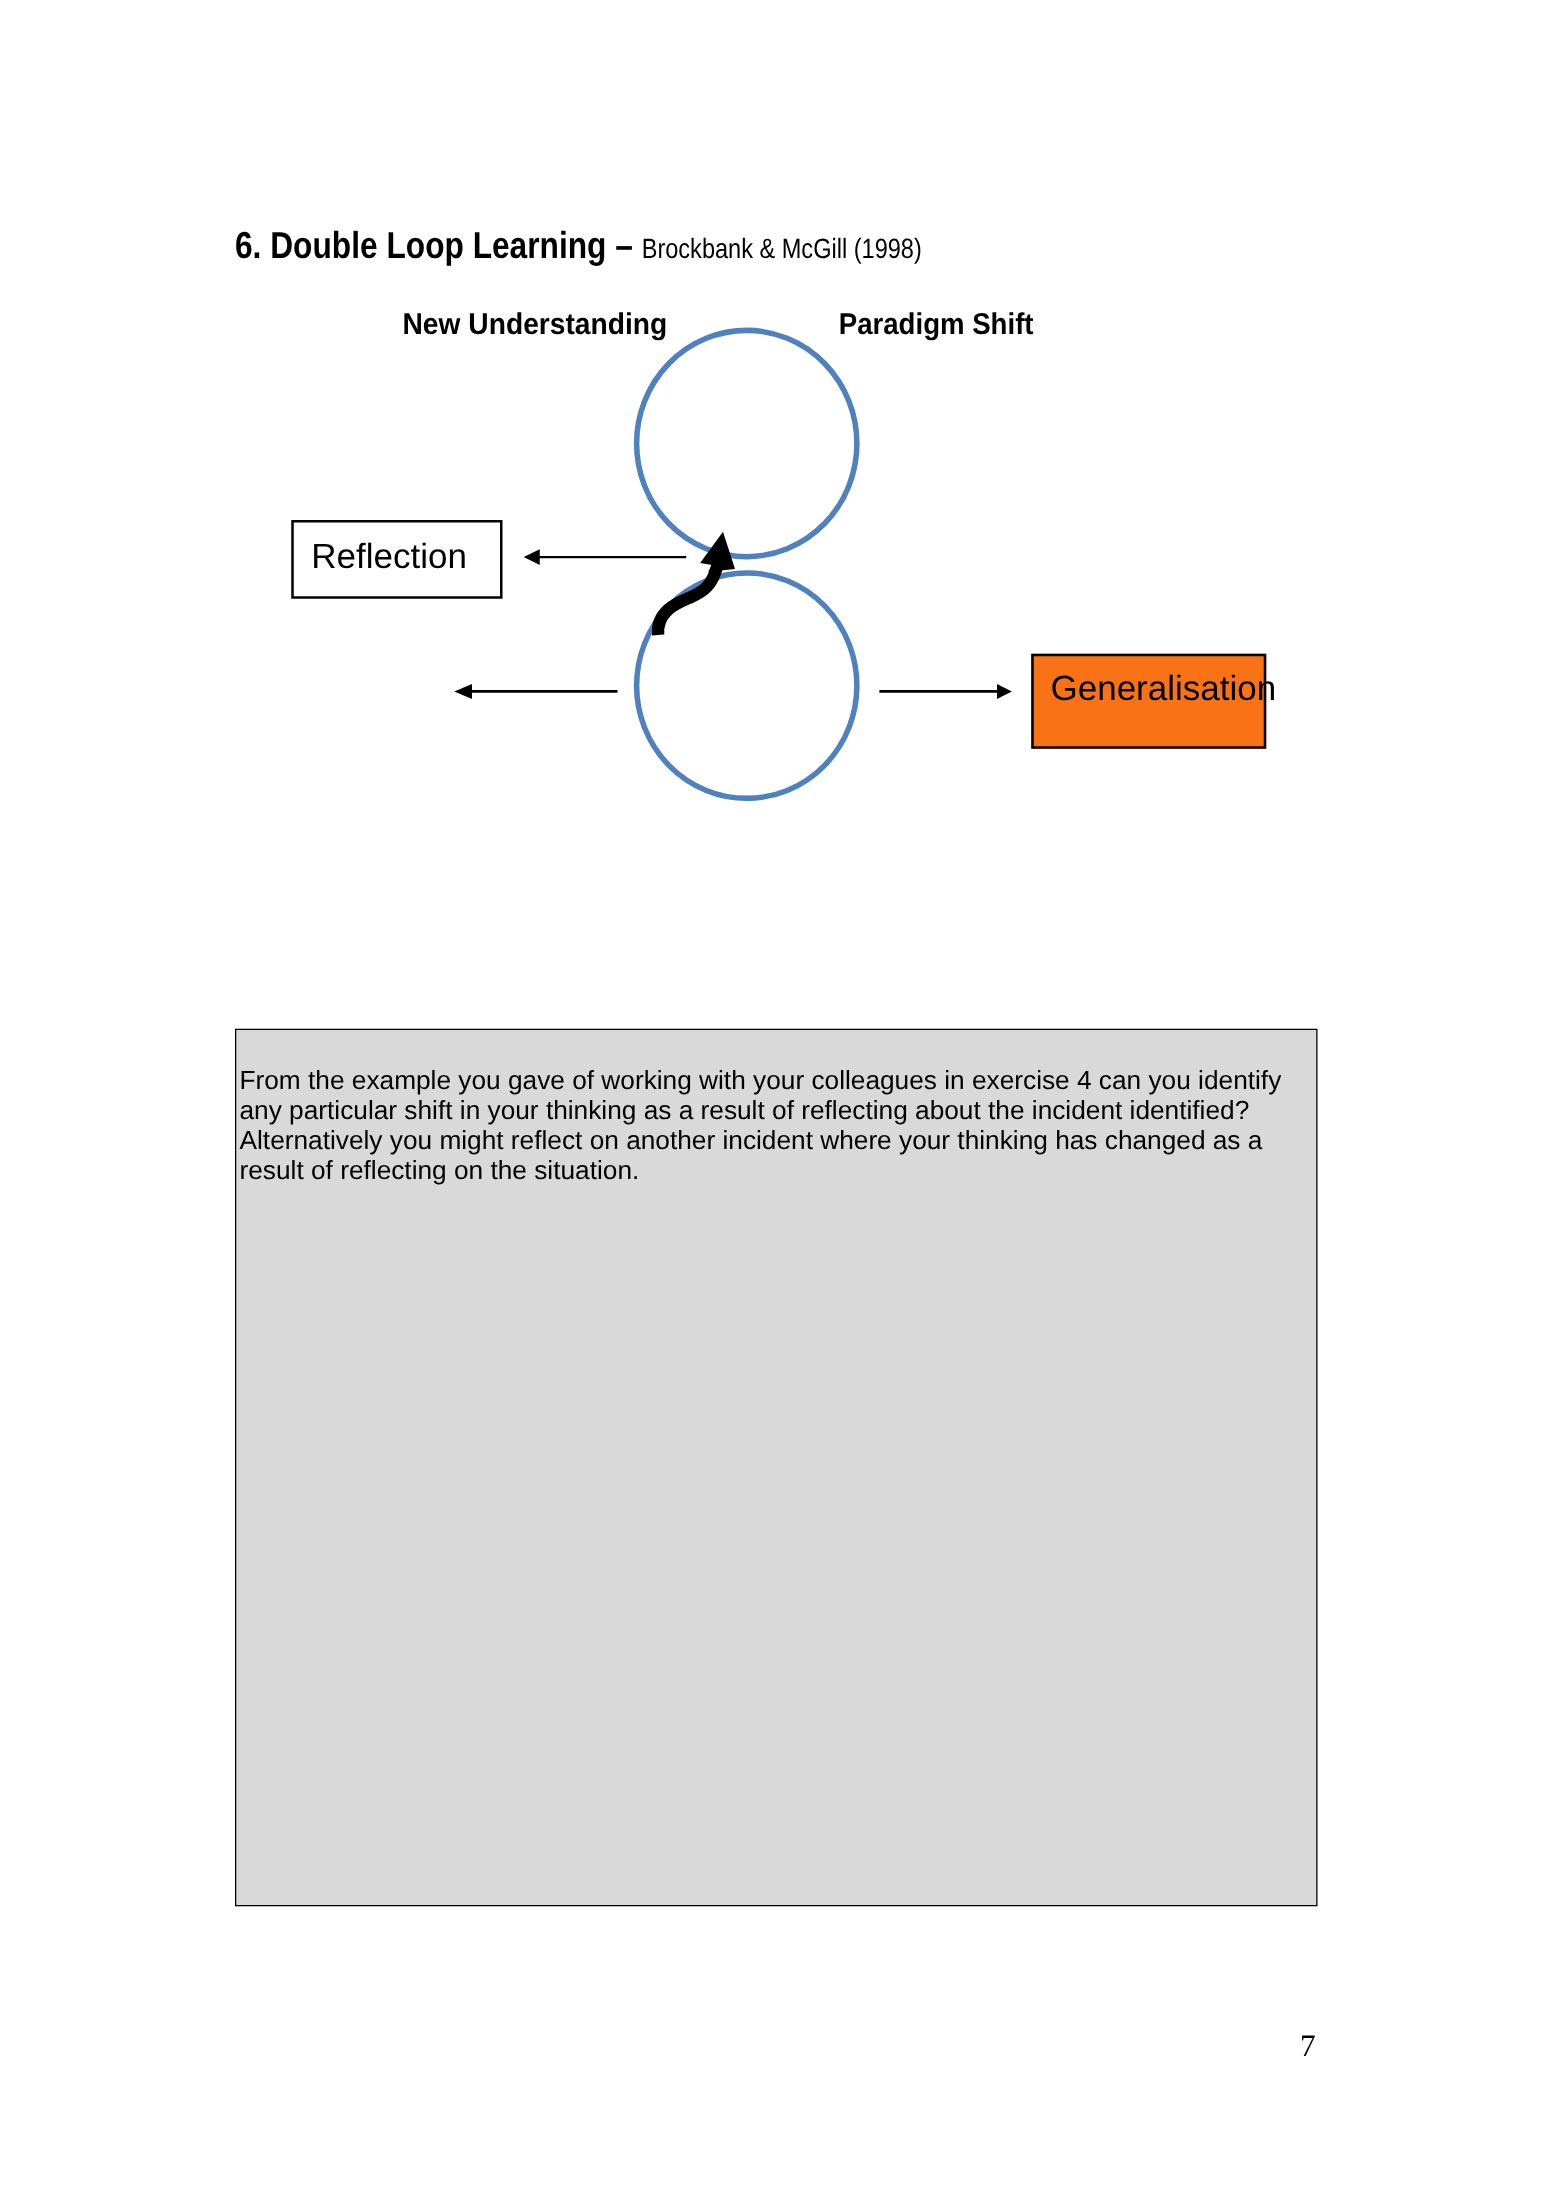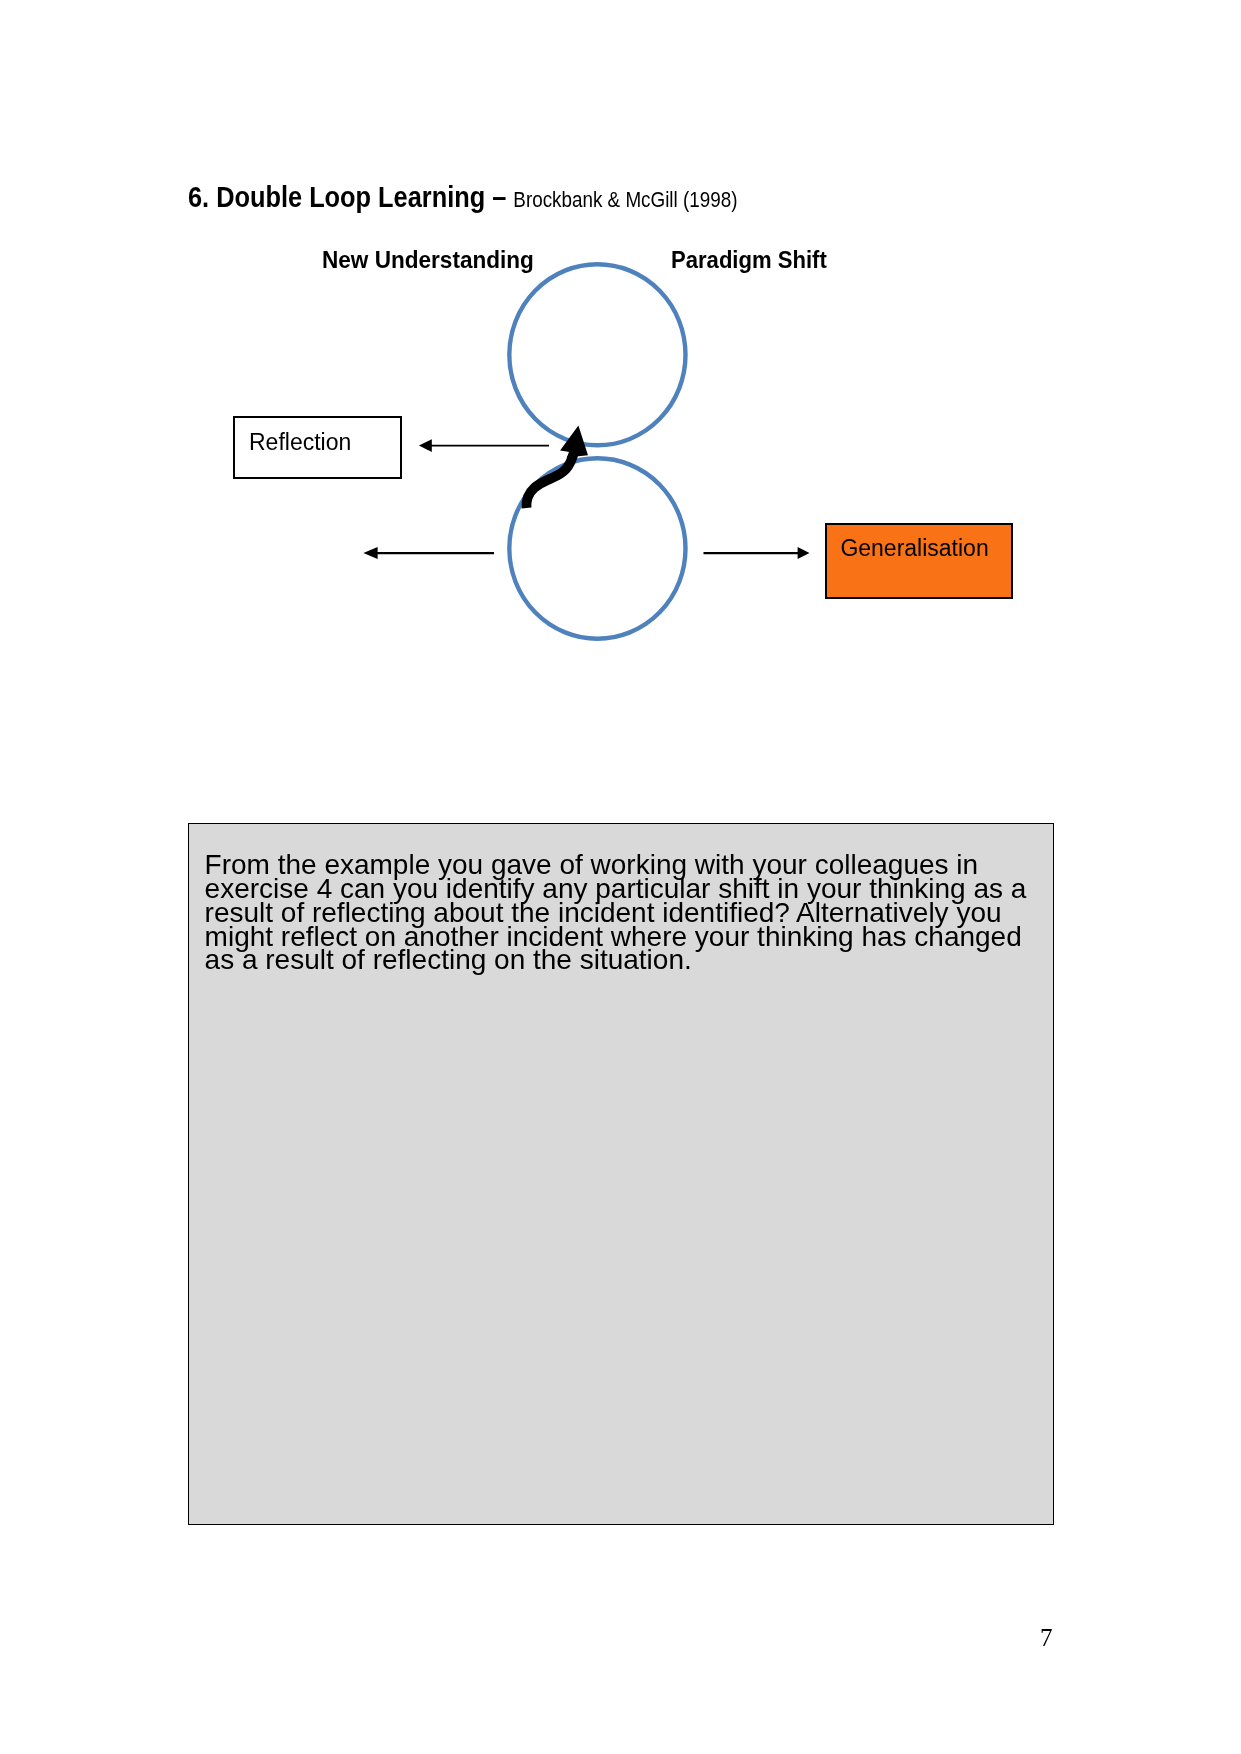--- a/index.html
+++ b/index.html
@@ -2,23 +2,23 @@
 <html><head>
 <meta charset="utf-8">
 <style>
   html,body{margin:0;padding:0;}
   body{width:1241px;height:1754px;background:#fff;font-family:"Liberation Sans",sans-serif;position:relative;overflow:hidden;}
   .page{position:absolute;inset:0;will-change:transform;}
   #heading{position:absolute;left:188px;top:180px;font-size:30px;font-weight:bold;color:#000;white-space:nowrap;transform:scaleX(0.845);transform-origin:left top;}
   #heading .sub{font-weight:normal;font-size:22.3px;}
   .lbl{position:absolute;font-weight:bold;font-size:24px;color:#000;white-space:nowrap;transform:scaleX(0.94);transform-origin:left top;}
   .box{position:absolute;border:2px solid #000;box-sizing:border-box;}
-  .box span{position:absolute;font-size:23px;line-height:1;color:#000;white-space:nowrap;}
+  .box span{position:absolute;font-size:28px;line-height:1;color:#000;white-space:nowrap;}
   #graybox{position:absolute;left:187.6px;top:822.8px;width:866px;height:702.2px;border:1.5px solid #000;box-sizing:border-box;background:#d9d9d9;}
-  #graytext{position:absolute;left:16px;top:29.2px;width:848px;font-size:28px;line-height:23.85px;color:#000;}
+  #graytext{position:absolute;left:3px;top:29.2px;width:848px;font-size:21px;line-height:23.85px;color:#000;}
   #pagenum{position:absolute;left:1040px;top:1625px;font-family:"Liberation Serif",serif;font-size:25px;line-height:1;color:#000;}
 </style>
 </head>
 <body>
 
 <div class="page" style="background-color: rgb(255, 255, 255); color: rgb(0, 0, 0);">
   <div id="heading"><span>6. Double Loop Learning – </span><span class="sub">Brockbank &amp; McGill (1998)</span></div>
 
   <svg id="diagram" width="1241" height="780" style="position:absolute;left:0;top:0" viewBox="0 0 1241 780">
     <ellipse cx="597.4" cy="354.8" rx="88.1" ry="90.5" fill="none" stroke="#4F81BD" stroke-width="4.4"></ellipse>

